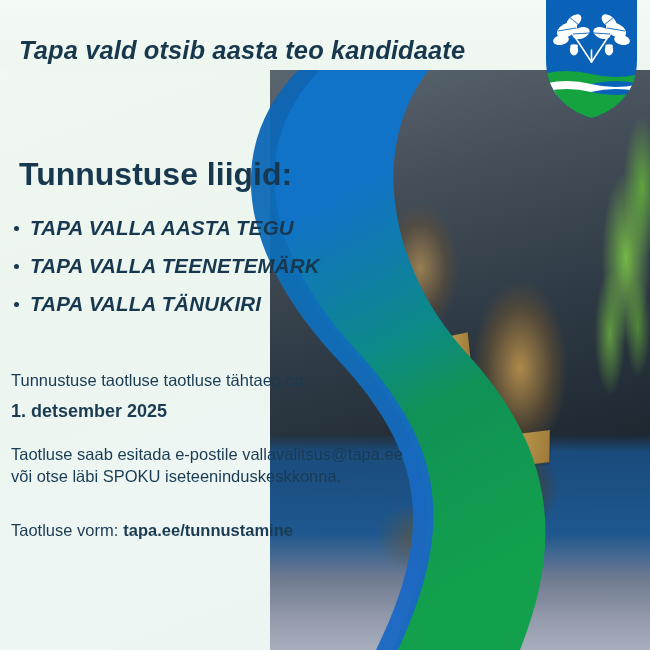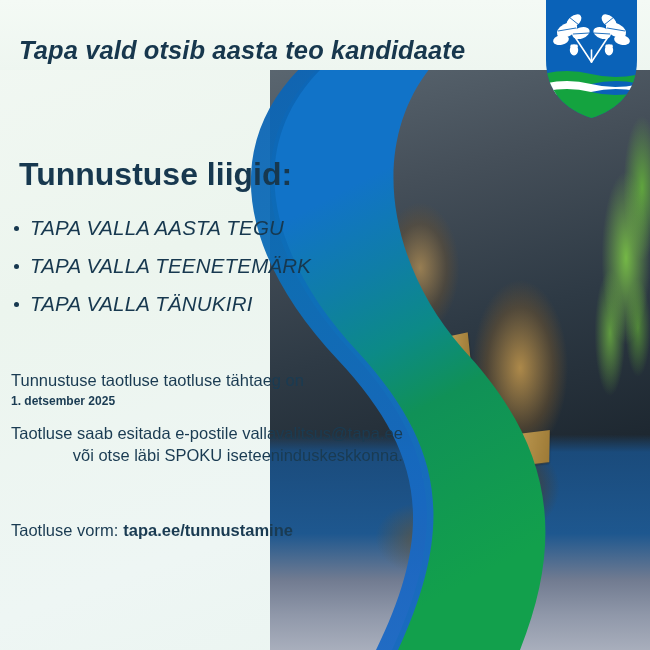--- a/index.html
+++ b/index.html
@@ -129,21 +129,21 @@
     top: 216px;
     margin: 0;
     padding: 0;
     list-style: none;
   }
   .bullets li {
     position: relative;
     padding-left: 18px;
     margin-bottom: 14px;
     font-size: 20.5px;
-    font-weight: normal;
+    font-weight: bold;
     font-style: italic;
     letter-spacing: .2px;
     color: #17384f;
     white-space: nowrap;
   }
   .bullets li:before {
     content: "";
     position: absolute;
     left: 2px;
     top: 10px;
@@ -154,22 +154,22 @@
   }
   .para {
     position: absolute;
     left: 11px;
     font-size: 16.5px;
     line-height: 1.36;
     color: #1a3b52;
     white-space: nowrap;
   }
   .p-deadline { top: 369px; }
-  .p-deadline .dl-date { font-size: 12px; font-weight: bold; display: block; margin-top: 2px; }
-  .p-submit { top: 422px; text-align: right; }
+  .p-deadline .dl-date { font-size: 18px; font-weight: bold; display: block; margin-top: 8px; }
+  .p-submit { top: 443px; }
   .p-form { top: 519px; }
   .p-form .form-url { font-weight: bold; margin-left: 5px; }
 </style>
 </head>
 <body>
 
 <div id="poster">
 
   <div class="photo-wrap">
     <div class="photo"></div>

